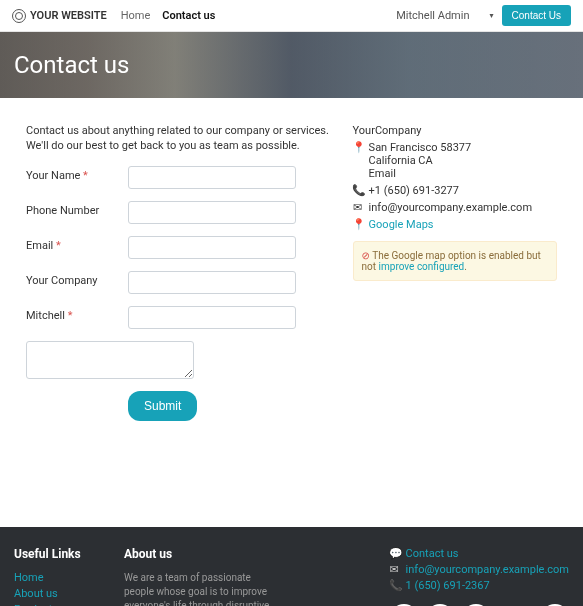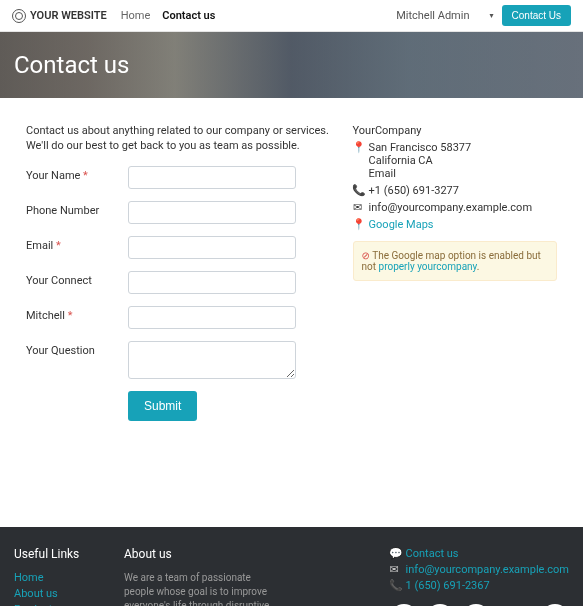--- a/index.html
+++ b/index.html
@@ -20,32 +20,32 @@
 .main{display:flex;padding:26px;gap:20px}
 .left{flex:1.5}
 .right{flex:1;font-size:11px}
 .intro{font-size:11px;color:#333;margin-bottom:2px}
 .form{margin-top:14px}
 .field{display:flex;align-items:flex-start;margin-bottom:12px}
 .field label{width:102px;font-size:11px;color:#333;padding-top:3px}
 .req{color:#d9534f}
 .field input,.field textarea{flex:1;border:1px solid #ced4da;border-radius:3px;padding:4px 6px;font-size:11px;font-family:inherit;max-width:168px}
 .field textarea{height:38px;resize:both}
-.submit{background:#17a2b8;color:#fff;border:none;padding:8px 16px;font-size:12px;border-radius:3px;cursor:pointer;margin-left:102px}
+.submit{background:#17a2b8;color:#fff;border:none;padding:8px 16px;font-size:12px;border-radius:12px;cursor:pointer;margin-left:102px}
 .company-name{font-size:11px;margin-bottom:4px}
 .addr-row{display:flex;gap:6px;margin-bottom:4px;font-size:11px}
 .addr-icon{width:10px;flex-shrink:0;text-align:center}
 .addr-text{flex:1}
 .addr-link{color:#17a2b8;text-decoration:none}
 .warn{background:#fcf8e3;border:1px solid #faebcc;color:#8a6d3b;padding:8px;font-size:10px;border-radius:3px;margin-top:10px}
 .warn-icon{color:#d9534f}
 .spacer{height:80px}
 .footer{background:#2c2f33;color:#ccc;padding:20px 14px 10px}
 .footer-cols{display:flex;gap:20px}
-.fcol h4{color:#fff;font-size:12px;font-weight:400;margin-bottom:10px}
+.fcol h4{color:#fff;font-size:12px;font-weight:700;margin-bottom:10px}
 .fcol{font-size:11px}
 .fcol.links{width:90px}
 .fcol.about{flex:1.2;max-width:240px}
 .fcol.spacer-col{flex:0.5}
 .fcol.connect{flex:1}
 .fcol a{color:#17a2b8;text-decoration:none;display:block;margin-bottom:3px;font-size:11px}
 .fcol .atext{color:#999;font-size:10px;line-height:1.4;margin-bottom:10px}
 .crow{display:flex;align-items:center;gap:6px;margin-bottom:3px;font-size:11px}
 .crow a{display:inline;margin:0}
 .cicon{width:10px;color:#ccc}
@@ -89,29 +89,28 @@
       </div>
       <div class="field">
         <label>Phone Number</label>
         <input type="text" style="">
       </div>
       <div class="field">
         <label><span>Email</span> <span class="req">*</span></label>
         <input type="text" style="">
       </div>
       <div class="field">
-        <label>Your Connect</label>
+        <label>Your Company</label>
         <input type="text" style="">
       </div>
       <div class="field">
         <label><span>Mitchell</span> <span class="req">*</span></label>
         <input type="text" style="">
       </div>
       <div class="field">
-        <label>Your Question</label>
         <textarea style=""></textarea>
       </div>
       <button class="submit">Submit</button>
     </div>
   </div>
   <div class="right">
     <div class="company-name">YourCompany</div>
     <div class="addr-row">
       <span class="addr-icon">📍</span>
       <div class="addr-text">
@@ -127,21 +126,21 @@
     <div class="addr-row">
       <span class="addr-icon">✉</span>
       <span>info@yourcompany.example.com</span>
     </div>
     <div class="addr-row">
       <span class="addr-icon">📍</span>
       <a href="#" class="addr-link">Google Maps</a>
     </div>
     <div class="warn">
       <span class="warn-icon">⊘</span>
-      <span>The Google map option is enabled but not </span><a href="#" class="addr-link">properly yourcompany</a><span>.</span>
+      <span>The Google map option is enabled but not </span><a href="#" class="addr-link">improve configured</a><span>.</span>
     </div>
   </div>
 </div>
 
 <div class="spacer"></div>
 
 <div class="footer">
   <div class="footer-cols">
     <div class="fcol links">
       <h4>Useful Links</h4>

